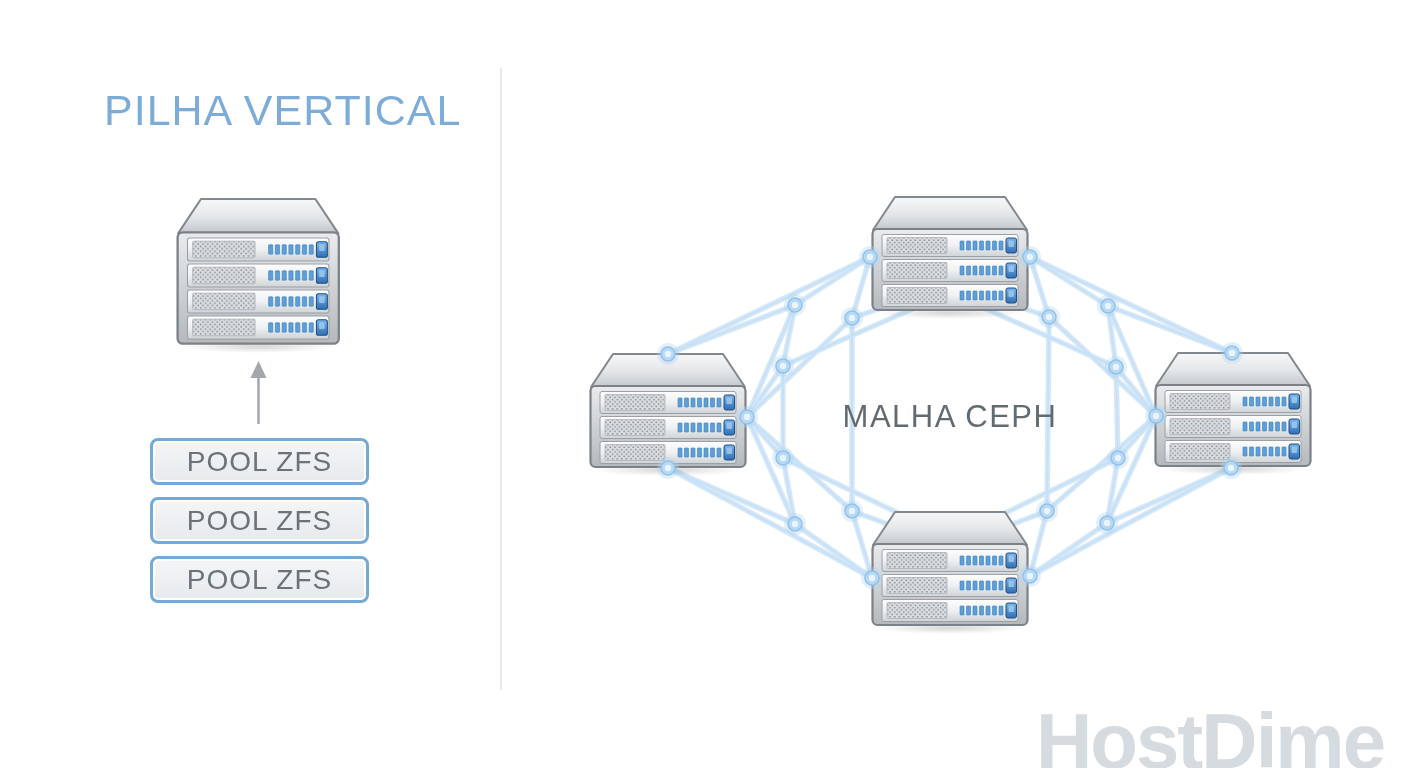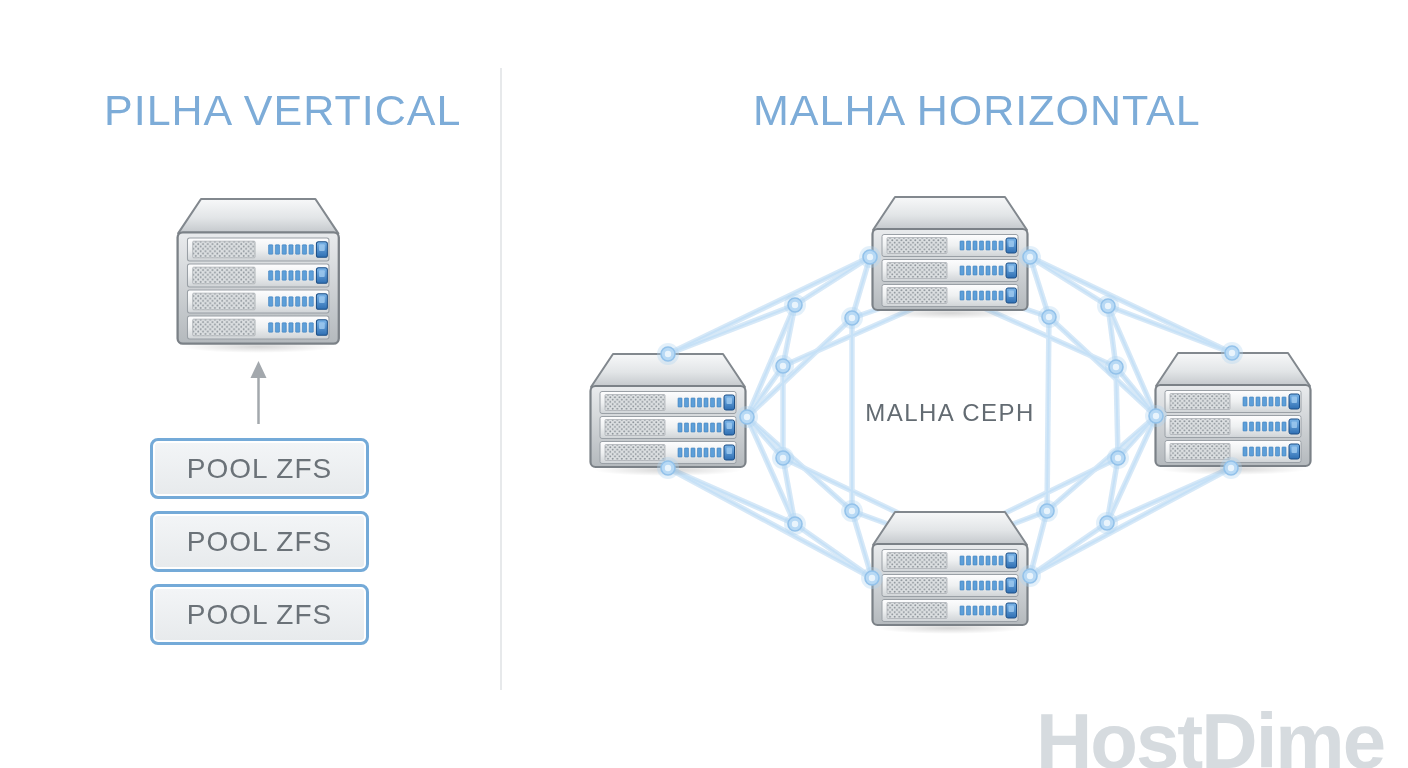--- a/index.html
+++ b/index.html
@@ -13,45 +13,44 @@
   }
   .title-left{left:104px;top:86px;}
   .title-right{left:753px;top:86px;}
   .diagram-svg{position:absolute;left:0;top:0;}
   .divider{
     position:absolute;left:500px;top:68px;width:2px;height:622px;
     background:#e7e9eb;
   }
   .pool-stack{position:absolute;left:150px;top:438px;width:219px;}
   .pool-box{
-    box-sizing:border-box;width:219px;height:61px;margin-bottom:12px;
+    box-sizing:border-box;width:219px;height:47px;margin-bottom:12px;
     border:3px solid #74aad8;border-radius:8px;
     background:linear-gradient(180deg,#f3f5f7 0%,#e7eaec 100%);
     box-shadow:inset 0 0 0 2px rgba(255,255,255,0.95);
     display:flex;align-items:center;justify-content:center;
     font-size:28px;color:#6b7278;letter-spacing:1px;
   }
   .center-label{
     position:absolute;left:950px;top:399px;transform:translateX(-50%);
-    font-size:24px;color:#636b72;letter-spacing:1.5px;white-space:nowrap;
+    font-size:31px;color:#636b72;letter-spacing:1.5px;white-space:nowrap;
   }
   .watermark{
     position:absolute;left:1036px;top:702px;font-size:78px;font-weight:bold;
     color:#d6dbdf;letter-spacing:-2px;white-space:nowrap;line-height:1;
   }
   .soft-lines{stroke:#a5cdef;stroke-width:5.5;opacity:0.45;stroke-linecap:round;fill:none;}
   .core-lines{stroke:#c4e0f7;stroke-width:2;opacity:0.85;stroke-linecap:round;fill:none;}
 </style>
 </head>
 <body>
 
 <div class="canvas">
 
   <div class="panel-title title-left">PILHA VERTICAL</div>
-  <div class="panel-title title-right">MALHA HORIZONTAL</div>
 
   <div class="divider"></div>
 
   <svg class="diagram-svg" width="1408" height="768" viewBox="0 0 1408 768">
     <defs>
       <linearGradient id="lidGrad" x1="0" y1="0" x2="0" y2="1">
         <stop offset="0" stop-color="#f7f8f9"></stop>
         <stop offset="0.55" stop-color="#e2e5e7"></stop>
         <stop offset="1" stop-color="#c3c7cb"></stop>
       </linearGradient>

